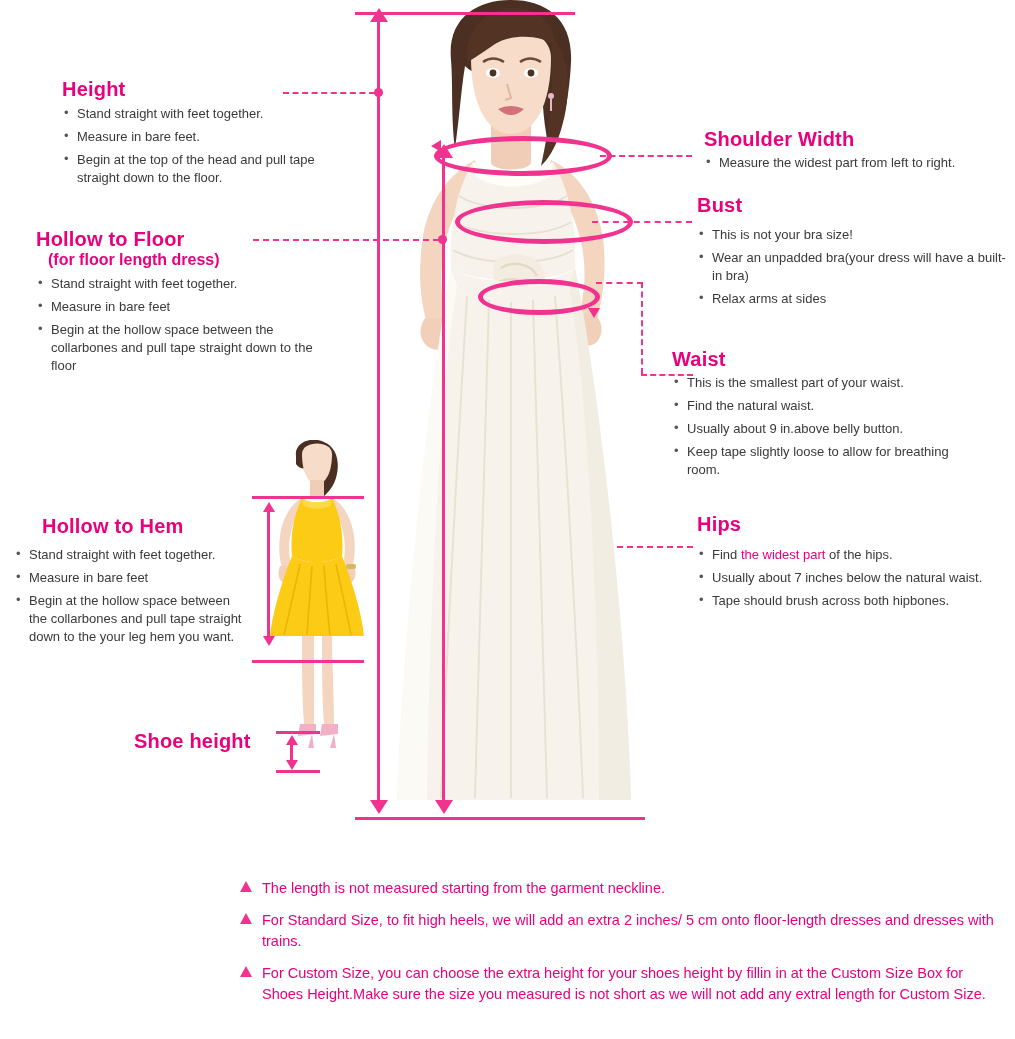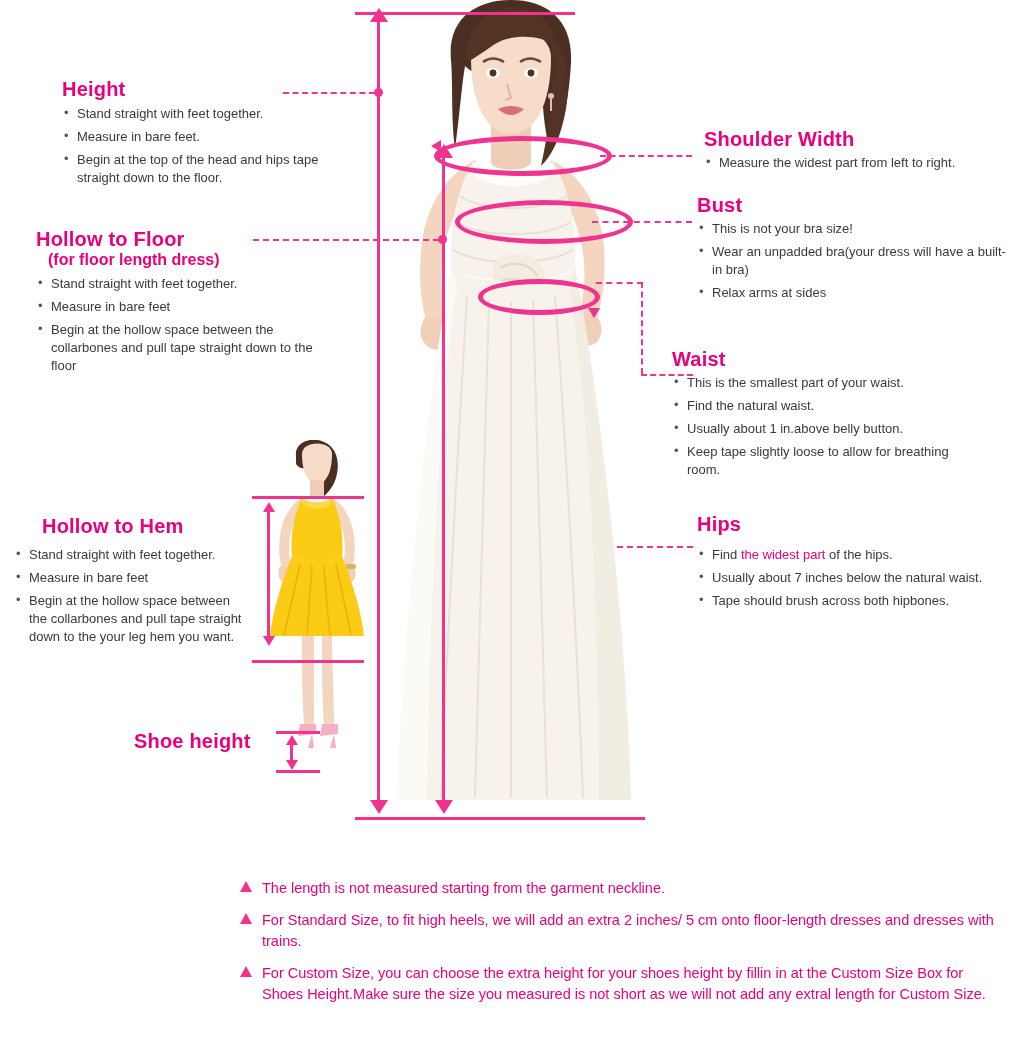--- a/index.html
+++ b/index.html
@@ -254,21 +254,21 @@
   <div class="arrow-up sm" style="left:286px; top:735px;"></div>
   <div class="vline" style="left:290px; top:742px; width:3px; height:20px;"></div>
   <div class="arrow-down sm" style="left:286px; top:760px;"></div>
   <div class="hline" style="left:276px; top:770px; width:44px; height:3px;"></div>
 
   <div class="blk" style="left:62px; top:78px; width:290px;">
     <div class="hdr">Height</div>
     <ul class="bul">
       <li>Stand straight with feet together.</li>
       <li>Measure in bare feet.</li>
-      <li>Begin at the top of the head and hips tape straight down to the floor.</li>
+      <li>Begin at the top of the head and pull tape straight down to the floor.</li>
     </ul>
   </div>
 
   <div class="blk" style="left:36px; top:228px; width:300px;">
     <div class="hdr">Hollow to Floor</div>
     <div class="sub" style="margin-left:12px;">(for floor length dress)</div>
     <ul class="bul" style="margin-top:6px;">
       <li>Stand straight with feet together.</li>
       <li>Measure in bare feet</li>
       <li>Begin at the hollow space between the collarbones and pull tape straight down to the floor</li>
@@ -290,33 +290,33 @@
 
   <div class="blk" style="left:704px; top:128px; width:310px;">
     <div class="hdr">Shoulder Width</div>
     <ul class="bul" style="margin-top:3px;">
       <li>Measure the widest part from left to right.</li>
     </ul>
   </div>
 
   <div class="blk" style="left:697px; top:194px; width:315px;">
     <div class="hdr">Bust</div>
-    <ul class="bul" style="margin-top:3px;">
+    <ul class="bul" style="margin-top:9px;">
       <li>This is not your bra size!</li>
       <li>Wear an unpadded bra(your dress will have a built-in bra)</li>
       <li>Relax arms at sides</li>
     </ul>
   </div>
 
   <div class="blk" style="left:672px; top:348px; width:300px;">
     <div class="hdr">Waist</div>
     <ul class="bul" style="margin-top:3px;">
       <li>This is the smallest part of your waist.</li>
       <li>Find the natural waist.</li>
-      <li>Usually about 1 in.above belly button.</li>
+      <li>Usually about 9 in.above belly button.</li>
       <li>Keep tape slightly loose to allow for breathing room.</li>
     </ul>
   </div>
 
   <div class="blk" style="left:697px; top:513px; width:310px;">
     <div class="hdr">Hips</div>
     <ul class="bul" style="margin-top:10px;">
       <li>
         <span>Find </span><span class="pink-ink">the widest part</span><span> of the hips.</span>
       </li>

